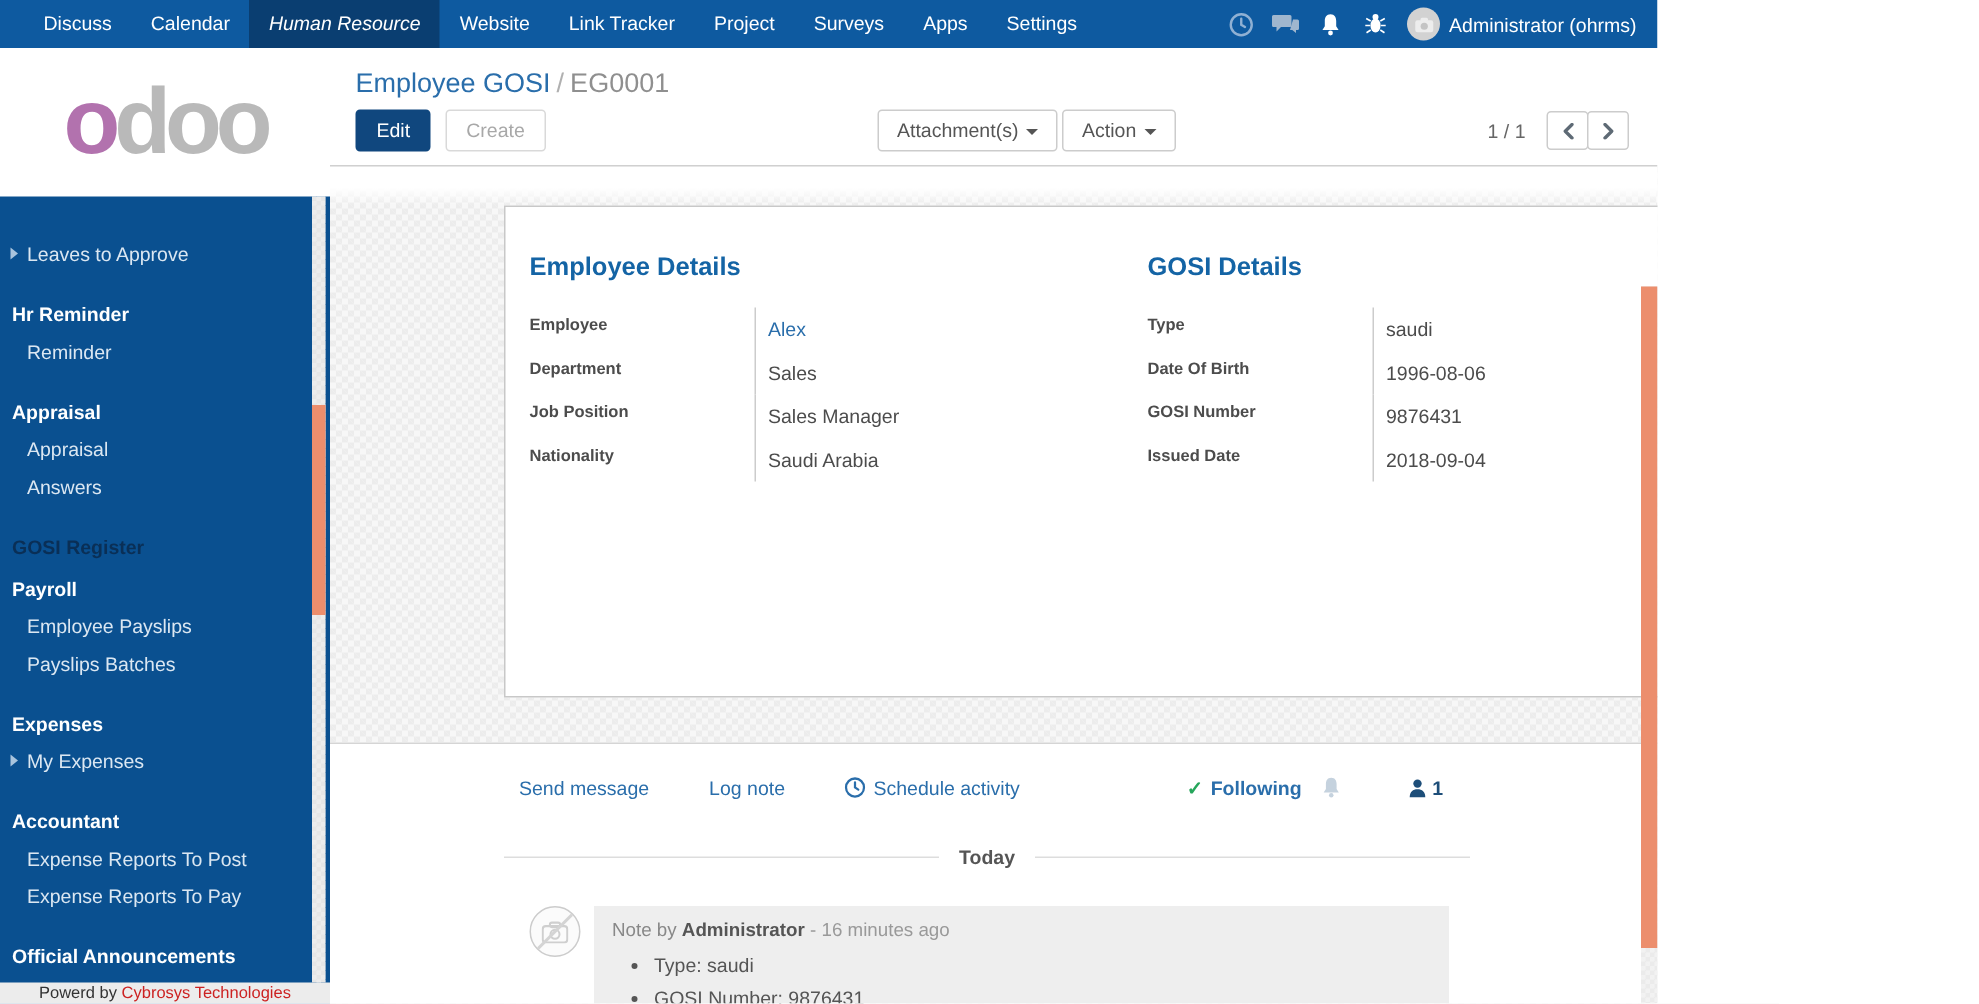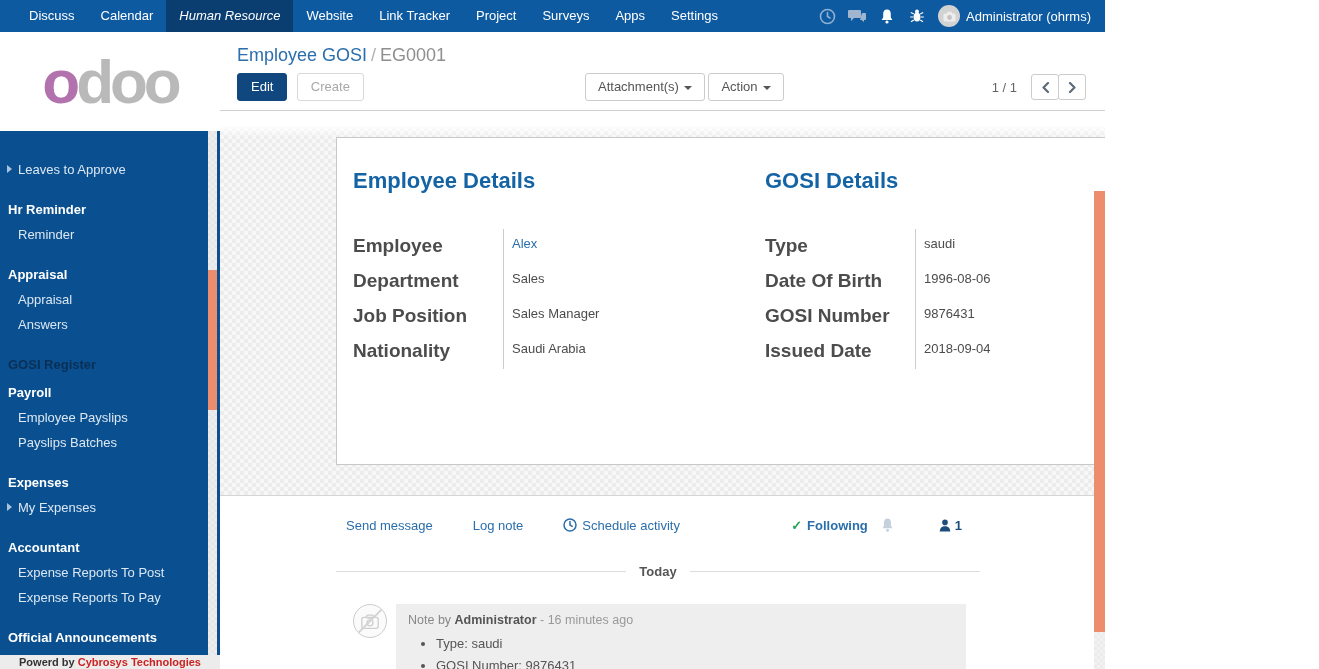--- a/index.html
+++ b/index.html
@@ -27,21 +27,21 @@
   .s-item.link { color:#dbe7f2; padding-left:18px; position:relative; cursor:pointer; }
   .s-item.header { color:#ffffff; font-weight:bold; padding-left:8px; margin-top:15px; cursor:pointer; }
   .s-item.header.after-header { margin-top:3px; }
   .s-item.header.active-section { color:#0a2f56; }
   .s-item.first-clipped { margin-top:-10px; }
   .has-arrow::before { content:""; position:absolute; left:7px; top:8px; border-left:5px solid #a9c4dd; border-top:4px solid transparent; border-bottom:4px solid transparent; }
   .side-scrollbar { position:absolute; top:99px; right:3px; width:9px; bottom:14px; background:#e6e6e6;
     background-image:linear-gradient(45deg,#ededed 25%,transparent 25%,transparent 75%,#ededed 75%),linear-gradient(45deg,#ededed 25%,transparent 25%,transparent 75%,#ededed 75%);
     background-size:6px 6px; background-position:0 0,3px 3px; z-index:2; }
   .side-thumb { position:absolute; left:0; right:0; top:139px; height:140px; background:#ec8e6d; }
-  .side-footer { position:absolute; left:0; right:0; bottom:0; height:14px; background:#ececec; font-size:11px; font-weight:bold; text-align:center; line-height:14px; z-index:4; }
+  .side-footer { position:absolute; left:0; right:0; bottom:0; height:14px; background:#ececec; font-size:11px; font-weight:normal; text-align:center; line-height:14px; z-index:4; }
   .side-footer .pf { color:#333; }
   .side-footer .brand { color:#cc2222; cursor:pointer; }
 
   
   .main { position:absolute; top:32px; left:220px; right:0; bottom:0; background:#fff; }
 
   .control-panel { position:absolute; top:0; left:0; right:0; height:79px; background:#fff; border-bottom:1px solid #d0d0d0; z-index:10; }
   .breadcrumb { padding:13px 0 0 17px; font-size:18px; white-space:nowrap; }
   .bc-parent { color:#2a6eab; cursor:pointer; text-decoration:none; }
   .bc-sep { color:#b0b0b0; padding:0 4px; }
@@ -60,23 +60,23 @@
   .pager-btn + .pager-btn { margin-left:-1px; }
 
   .content { position:absolute; top:79px; left:0; right:0; bottom:0; background-color:#f7f7f7;
     background-image:linear-gradient(45deg,#ececec 25%,transparent 25%,transparent 75%,#ececec 75%),linear-gradient(45deg,#ececec 25%,transparent 25%,transparent 75%,#ececec 75%);
     background-size:8px 8px; background-position:0 0,4px 4px; }
   .content-topfade { position:absolute; top:0; left:0; right:0; height:26px; background:linear-gradient(#ffffff 55%, rgba(255,255,255,0)); }
 
   .sheet { position:absolute; left:116px; top:26px; width:858px; height:328px; background:#fff; border:1px solid #c8c8c8; }
   .sheet-inner { padding:30px 16px 0 16px; display:flex; }
   .form-col { width:50%; }
-  .section-title { font-size:22px; font-weight:bold; color:#1464a5; margin:0 0 35px 0; }
+  .section-title { font-size:17px; font-weight:bold; color:#1464a5; margin:0 0 17px 0; }
   .field-row { display:flex; align-items:stretch; }
-  .field-label { width:150px; font-weight:bold; color:#4c4c4c; font-size:19px; padding:6px 0 7px 0; }
+  .field-label { width:150px; font-weight:bold; color:#4c4c4c; font-size:11px; padding:6px 0 7px 0; }
   .field-value { flex:1; border-left:1px solid #ccc; padding:7px 0 7px 8px; font-size:13px; color:#4c4c4c; }
   .field-value.link { color:#2a6eab; cursor:pointer; }
 
   .chatter { position:absolute; top:384px; left:0; right:0; bottom:0; background:#fff; border-top:1px solid #d5d5d5; }
   .chatter-inner { margin:0 125px 0 116px; }
   .chat-actions { display:flex; align-items:center; margin-top:21px; font-size:13px; }
   .chat-link { color:#2a6eab; text-decoration:none; cursor:pointer; margin-left:40px; display:inline-flex; align-items:center; }
   .chat-link:first-child { margin-left:10px; }
   .chat-link svg { margin-right:5px; }
   .follow-area { margin-left:auto; display:flex; align-items:center; padding-right:18px; }

